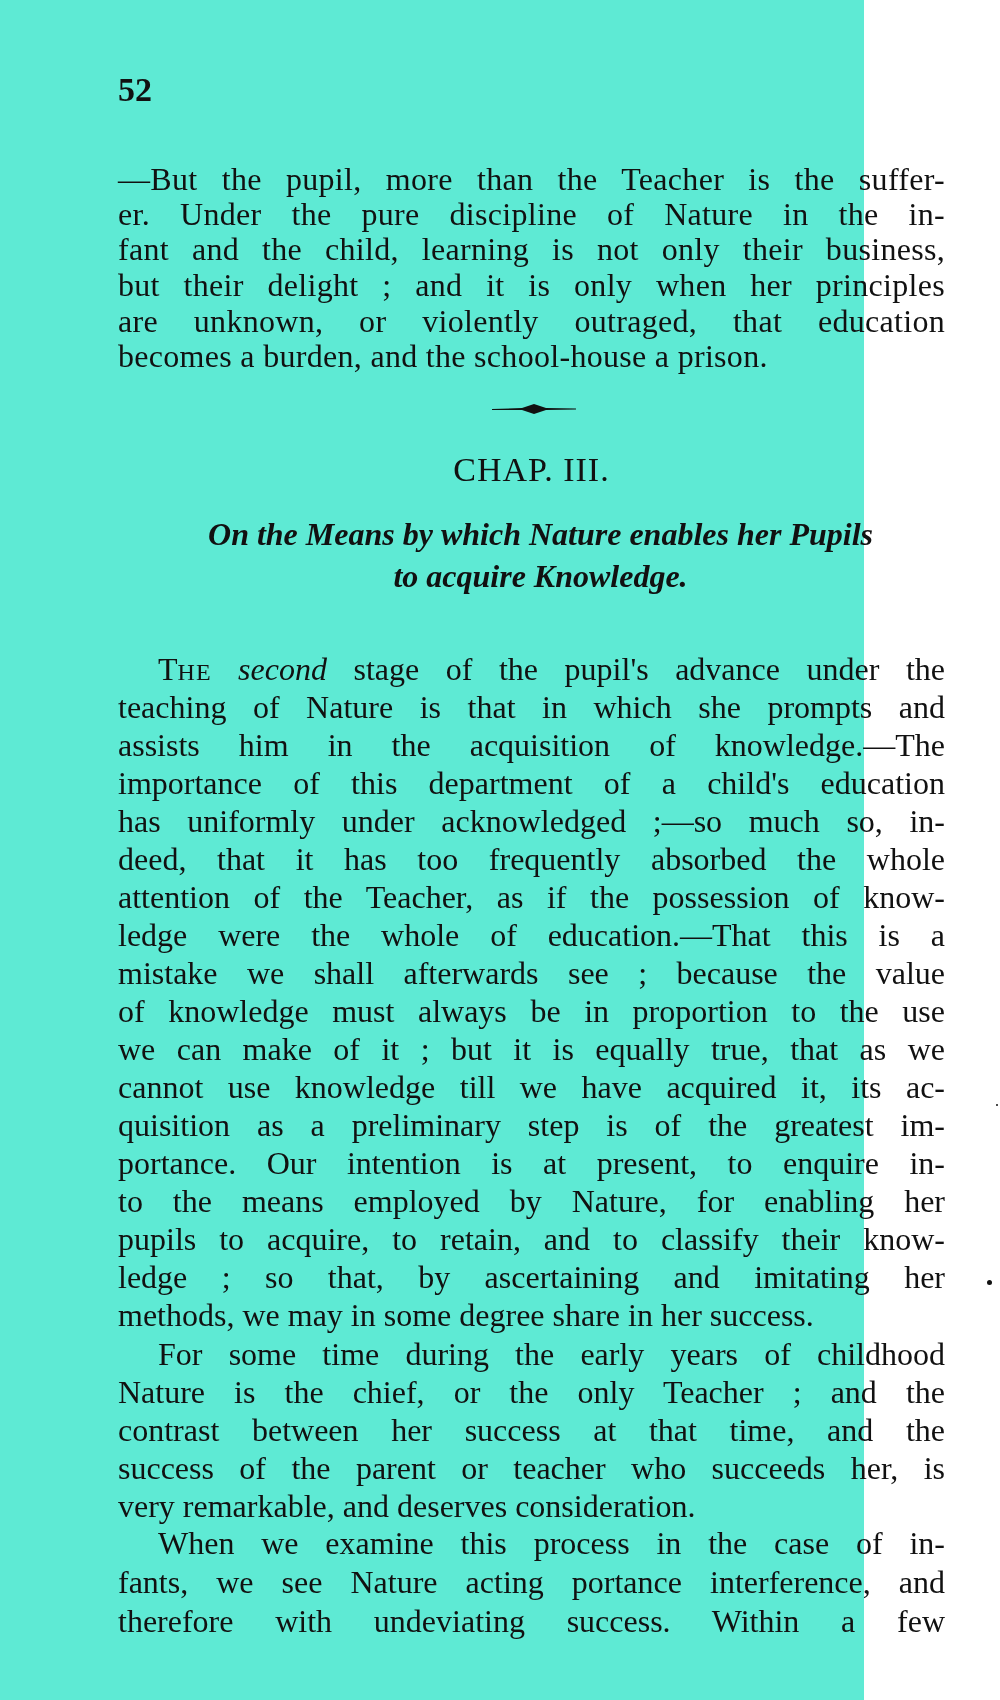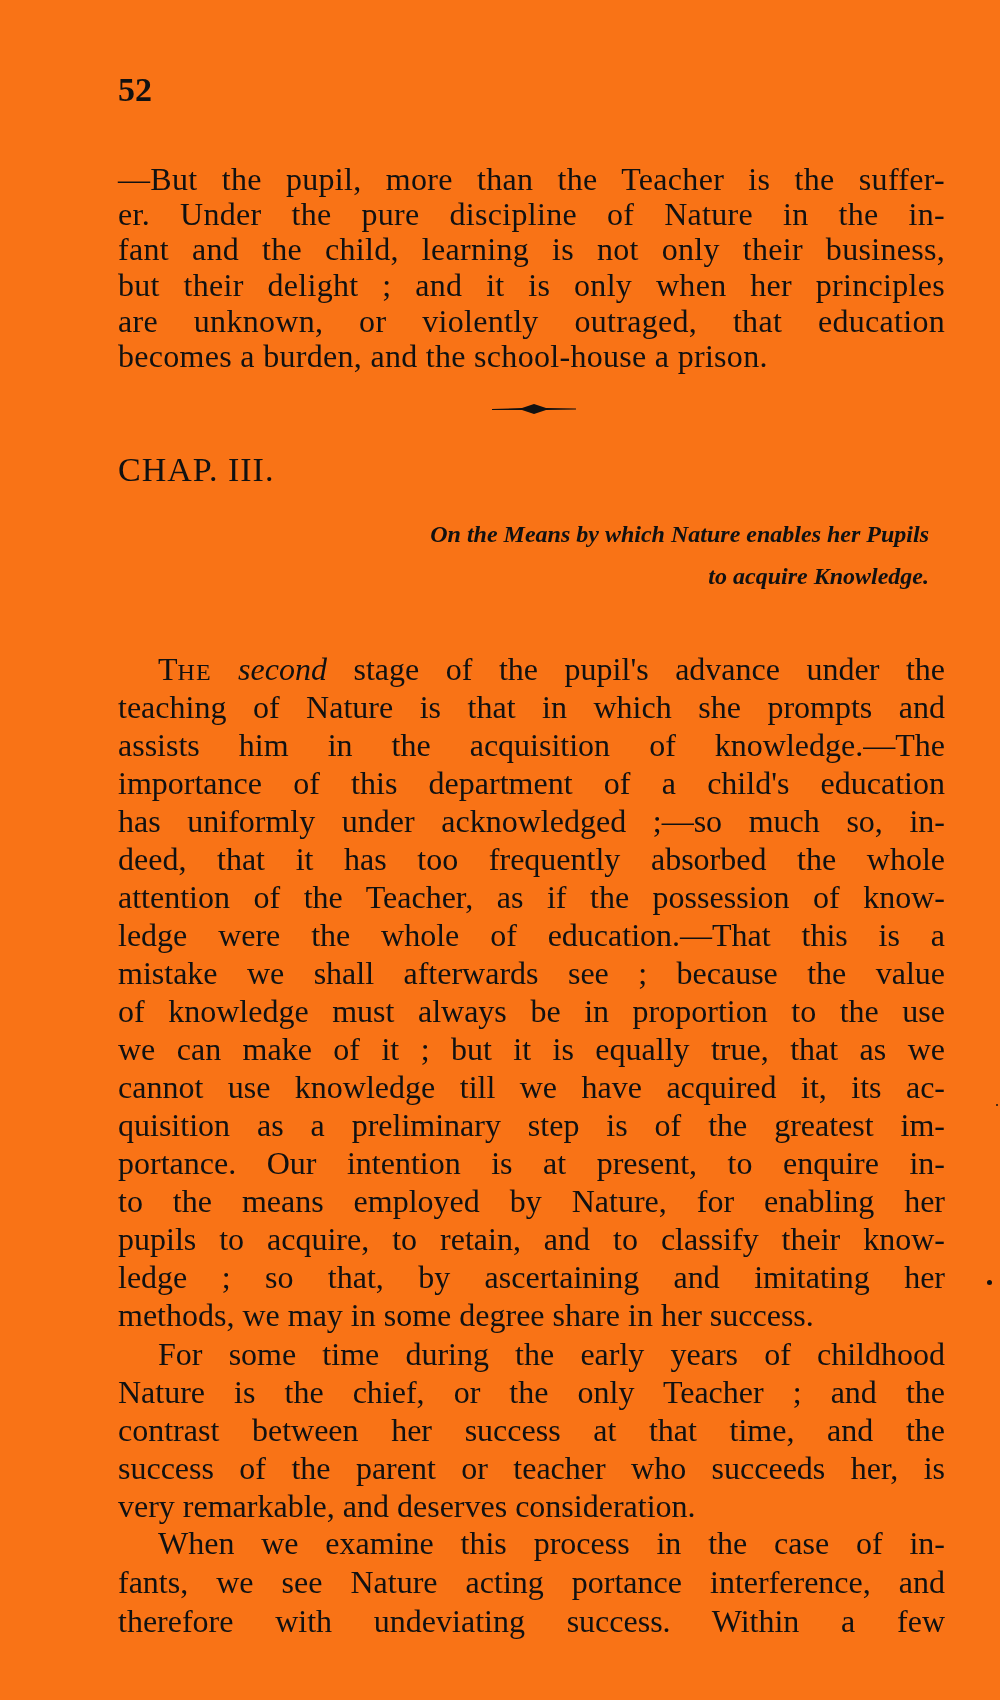--- a/index.html
+++ b/index.html
@@ -1,36 +1,36 @@
 <!DOCTYPE html>
 <html><head>
 <meta charset="utf-8">
 <style>
   html, body { margin: 0; padding: 0; background: #ffffff; }
   body { width: 1000px; height: 1700px; position: relative; overflow: hidden;
          font-family: "Liberation Serif", "DejaVu Serif", serif; color: #111111; }
-  .page { position: absolute; left: 0; top: 0; width: 1000px; height: 1700px; background: #f97316; }
+  .page { position: absolute; left: 0; top: 0; width: 864px; height: 1700px; background: #5eead4; }
 
   .running-head { position: absolute; top: 72px; left: 118px; width: 827px; height: 40px; }
   .page-number { position: absolute; left: 0; top: 0; font-size: 34px; font-weight: bold; line-height: 36px; }
   .head-title { position: absolute; left: 200px; top: 8px; width: 425px; font-size: 21px; font-weight: bold;
                 letter-spacing: 3.6px; line-height: 24px; white-space: nowrap; }
 
   .line { position: absolute; left: 118px; width: 827px; font-size: 32px; white-space: nowrap;
           text-align: justify; text-align-last: justify; line-height: 38px; height: 38px; margin-top: 32px; }
   .line.indent { left: 158px; width: 787px; }
   .line.last { text-align-last: left; }
   .line.p1 { font-size: 32px; letter-spacing: 0.3px; }
 
   .ornament { position: absolute; left: 492px; top: 402px; width: 84px; height: 14px; }
 
-  .chap-title { position: absolute; left: 118px; width: 827px; top: 450px; 
+  .chap-title { position: absolute; left: 118px; width: 827px; top: 450px; text-align: center;
                 font-size: 34px; letter-spacing: 1px; line-height: 40px; }
-  .chap-sub { position: absolute; left: 102px; width: 827px; text-align: right; font-style: italic;
-              font-weight: bold; font-size: 24px; line-height: 40px; white-space: nowrap; }
+  .chap-sub { position: absolute; left: 127px; width: 827px; text-align: center; font-style: italic;
+              font-weight: bold; font-size: 32px; line-height: 40px; white-space: nowrap; }
   .chap-sub.l1 { top: 514px; }
   .chap-sub.l2 { top: 556px; }
 
   .sc { font-size: 24px; letter-spacing: 1px; }
   .cap { font-size: 32px; }
   em { font-style: italic; }
 
   .speck { position: absolute; background: #111; border-radius: 50%; }
 </style>
 </head>

